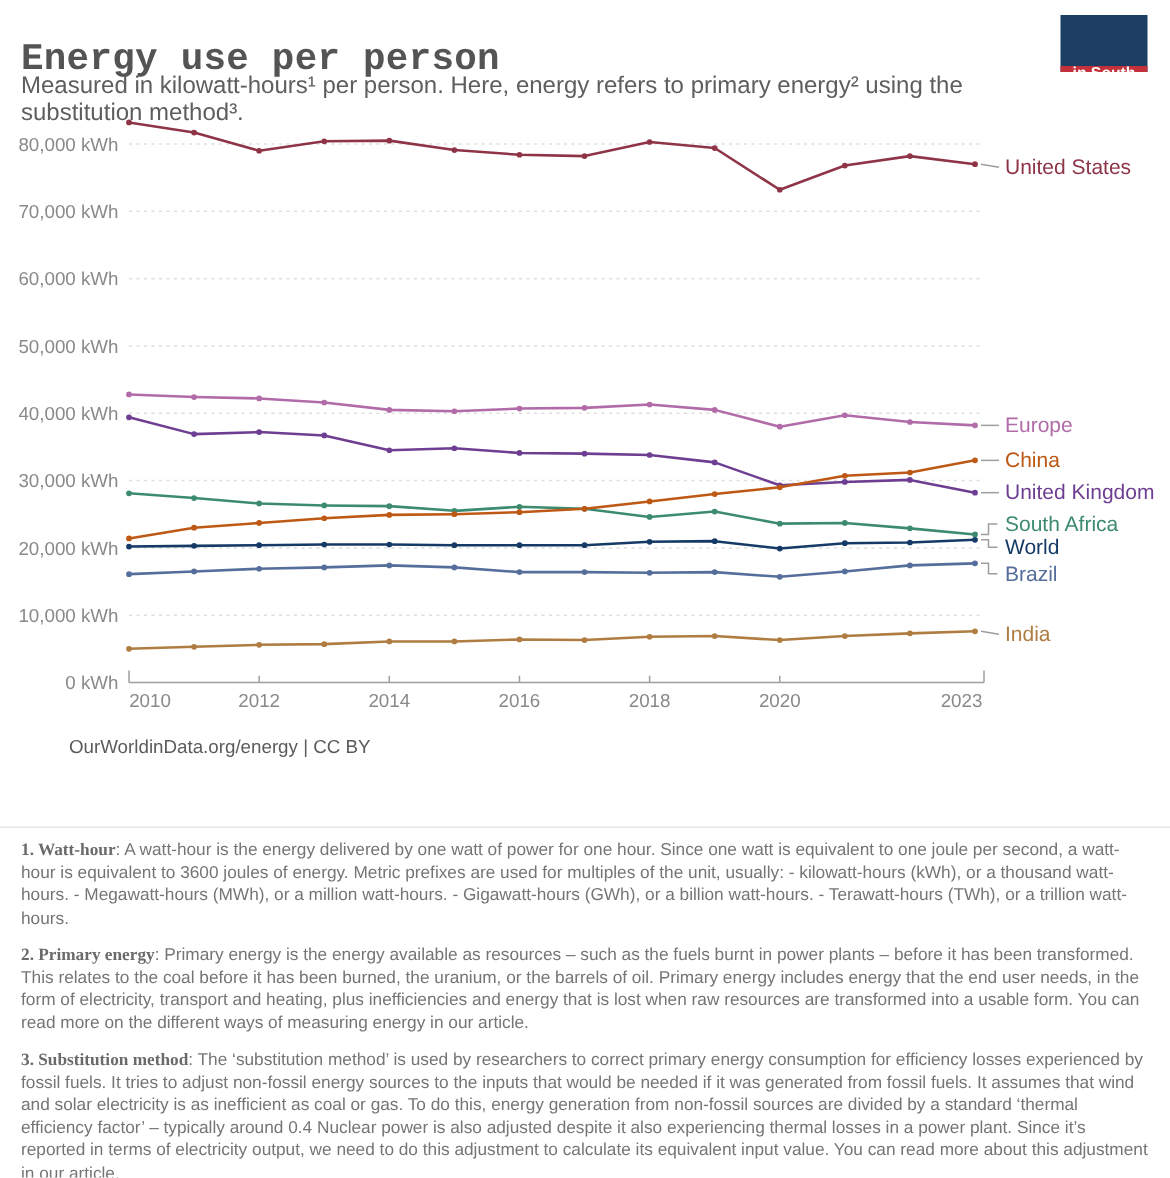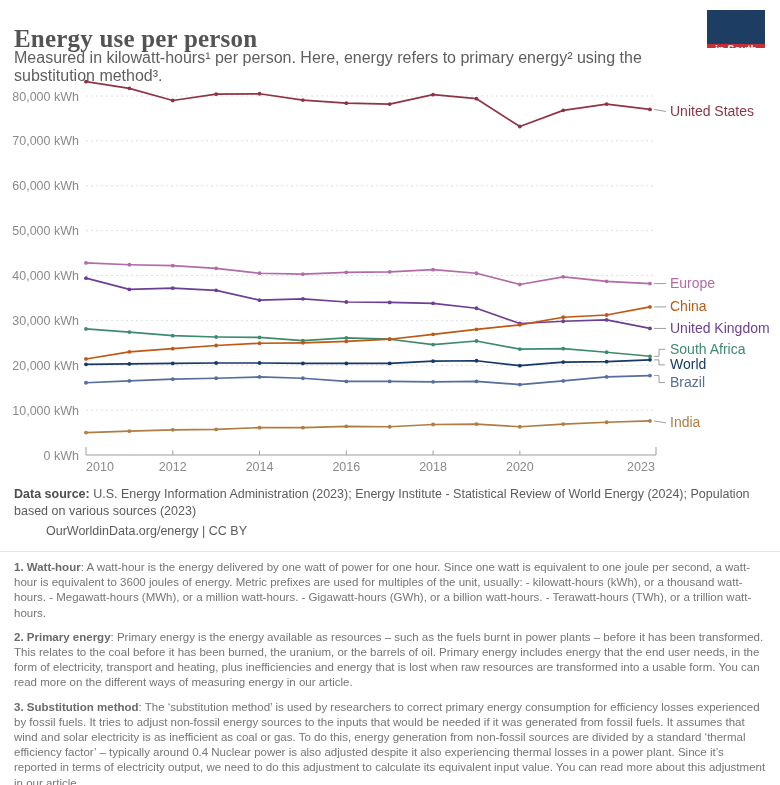--- a/index.html
+++ b/index.html
@@ -3,21 +3,21 @@
 <meta charset="utf-8">
 <style>
   html,body{margin:0;padding:0;}
   body{
     width:780px;height:785px;position:relative;background:#ffffff;
     font-family:"Liberation Sans","DejaVu Sans",sans-serif;
     -webkit-font-smoothing:antialiased;overflow:hidden;
   }
   .title{
     position:absolute;left:14px;top:8px;width:600px;
-    font-family:Liberation Serif, serif;
+    font-family:Liberation Mono, monospace;
     font-weight:700;font-size:25px;color:#545454;letter-spacing:.2px;
   }
   .subtitle{
     position:absolute;left:14px;top:49px;width:660px;
     font-size:16px;color:#5e5e5e;
   }
   .owid-logo{
     position:absolute;left:707px;top:10px;width:58px;height:38px;
     background:#1d3d63;display:flex;flex-direction:column;align-items:center;justify-content:center;
     box-sizing:border-box;border-bottom:4px solid #c5313b;cursor:pointer;gap:32px;
@@ -35,21 +35,21 @@
   .footer .link-line{margin-top:4px;margin-left:32px;}
   .divider{
     position:absolute;left:0;top:551px;width:780px;height:0;
     border-top:1px solid #e4e4e4;
   }
   .footnotes{
     position:absolute;left:14px;top:560px;width:753px;
     font-size:11.5px;line-height:15.2px;color:#757575;
   }
   .footnotes p{margin:0 0 9px 0;}
-  .footnotes b{color:#6a6a6a;}
+  .footnotes b{color:#6a6a6a;font-family:Liberation Serif, serif;}
 </style>
 </head>
 <body>
 
 <h1 class="title">Energy use per person</h1>
 <div class="subtitle">Measured in kilowatt-hours¹ per person. Here, energy refers to primary energy² using the substitution method³.</div>
 
 <div class="owid-logo">
   <span class="l1">Our World</span>
   <span class="l2">in South</span>
@@ -244,21 +244,20 @@
       <polyline points="654,359.865 659,359.865 659,364.865 665,364.865" fill="none" stroke="#9e9e9e" stroke-width="1"></polyline>
       <text x="670" y="369.365" font-size="14" fill="#163A66">World</text>
       <polyline points="654,375.57125 659,375.57125 659,382.57125 665,382.57125" fill="none" stroke="#9e9e9e" stroke-width="1"></polyline>
       <text x="670" y="387.07125" font-size="14" fill="#556E9B">Brazil</text>
       <line x1="654" y1="420.895" x2="666" y2="422.895" stroke="#9e9e9e" stroke-width="1"></line>
       <text x="670" y="427.395" font-size="14" fill="#AF7D41">India</text>
     </g>
   </svg>
 
 <div class="footer">
-  <div class="src-line"><b>Data source:</b><span> U.S. Energy Information Administration (2023); Energy Institute - Statistical Review of World Energy (2024); Population based on various sources (2023)</span></div>
   <div class="link-line"><span>OurWorldinData.org/energy</span><span> | </span><span>CC BY</span></div>
 </div>
 
 <div class="divider"></div>
 
 <div class="footnotes">
   <p><b>1. Watt-hour</b><span>: A watt-hour is the energy delivered by one watt of power for one hour. Since one watt is equivalent to one joule per second, a watt-hour is equivalent to 3600 joules of energy. Metric prefixes are used for multiples of the unit, usually: - kilowatt-hours (kWh), or a thousand watt-hours. - Megawatt-hours (MWh), or a million watt-hours. - Gigawatt-hours (GWh), or a billion watt-hours. - Terawatt-hours (TWh), or a trillion watt-hours.</span></p>
   <p><b>2. Primary energy</b><span>: Primary energy is the energy available as resources – such as the fuels burnt in power plants – before it has been transformed. This relates to the coal before it has been burned, the uranium, or the barrels of oil. Primary energy includes energy that the end user needs, in the form of electricity, transport and heating, plus inefficiencies and energy that is lost when raw resources are transformed into a usable form. You can read more on the different ways of measuring energy in our article.</span></p>
   <p><b>3. Substitution method</b><span>: The ‘substitution method’ is used by researchers to correct primary energy consumption for efficiency losses experienced by fossil fuels. It tries to adjust non-fossil energy sources to the inputs that would be needed if it was generated from fossil fuels. It assumes that wind and solar electricity is as inefficient as coal or gas. To do this, energy generation from non-fossil sources are divided by a standard ‘thermal efficiency factor’ – typically around 0.4 Nuclear power is also adjusted despite it also experiencing thermal losses in a power plant. Since it’s reported in terms of electricity output, we need to do this adjustment to calculate its equivalent input value. You can read more about this adjustment in our article.</span></p>
 </div>

